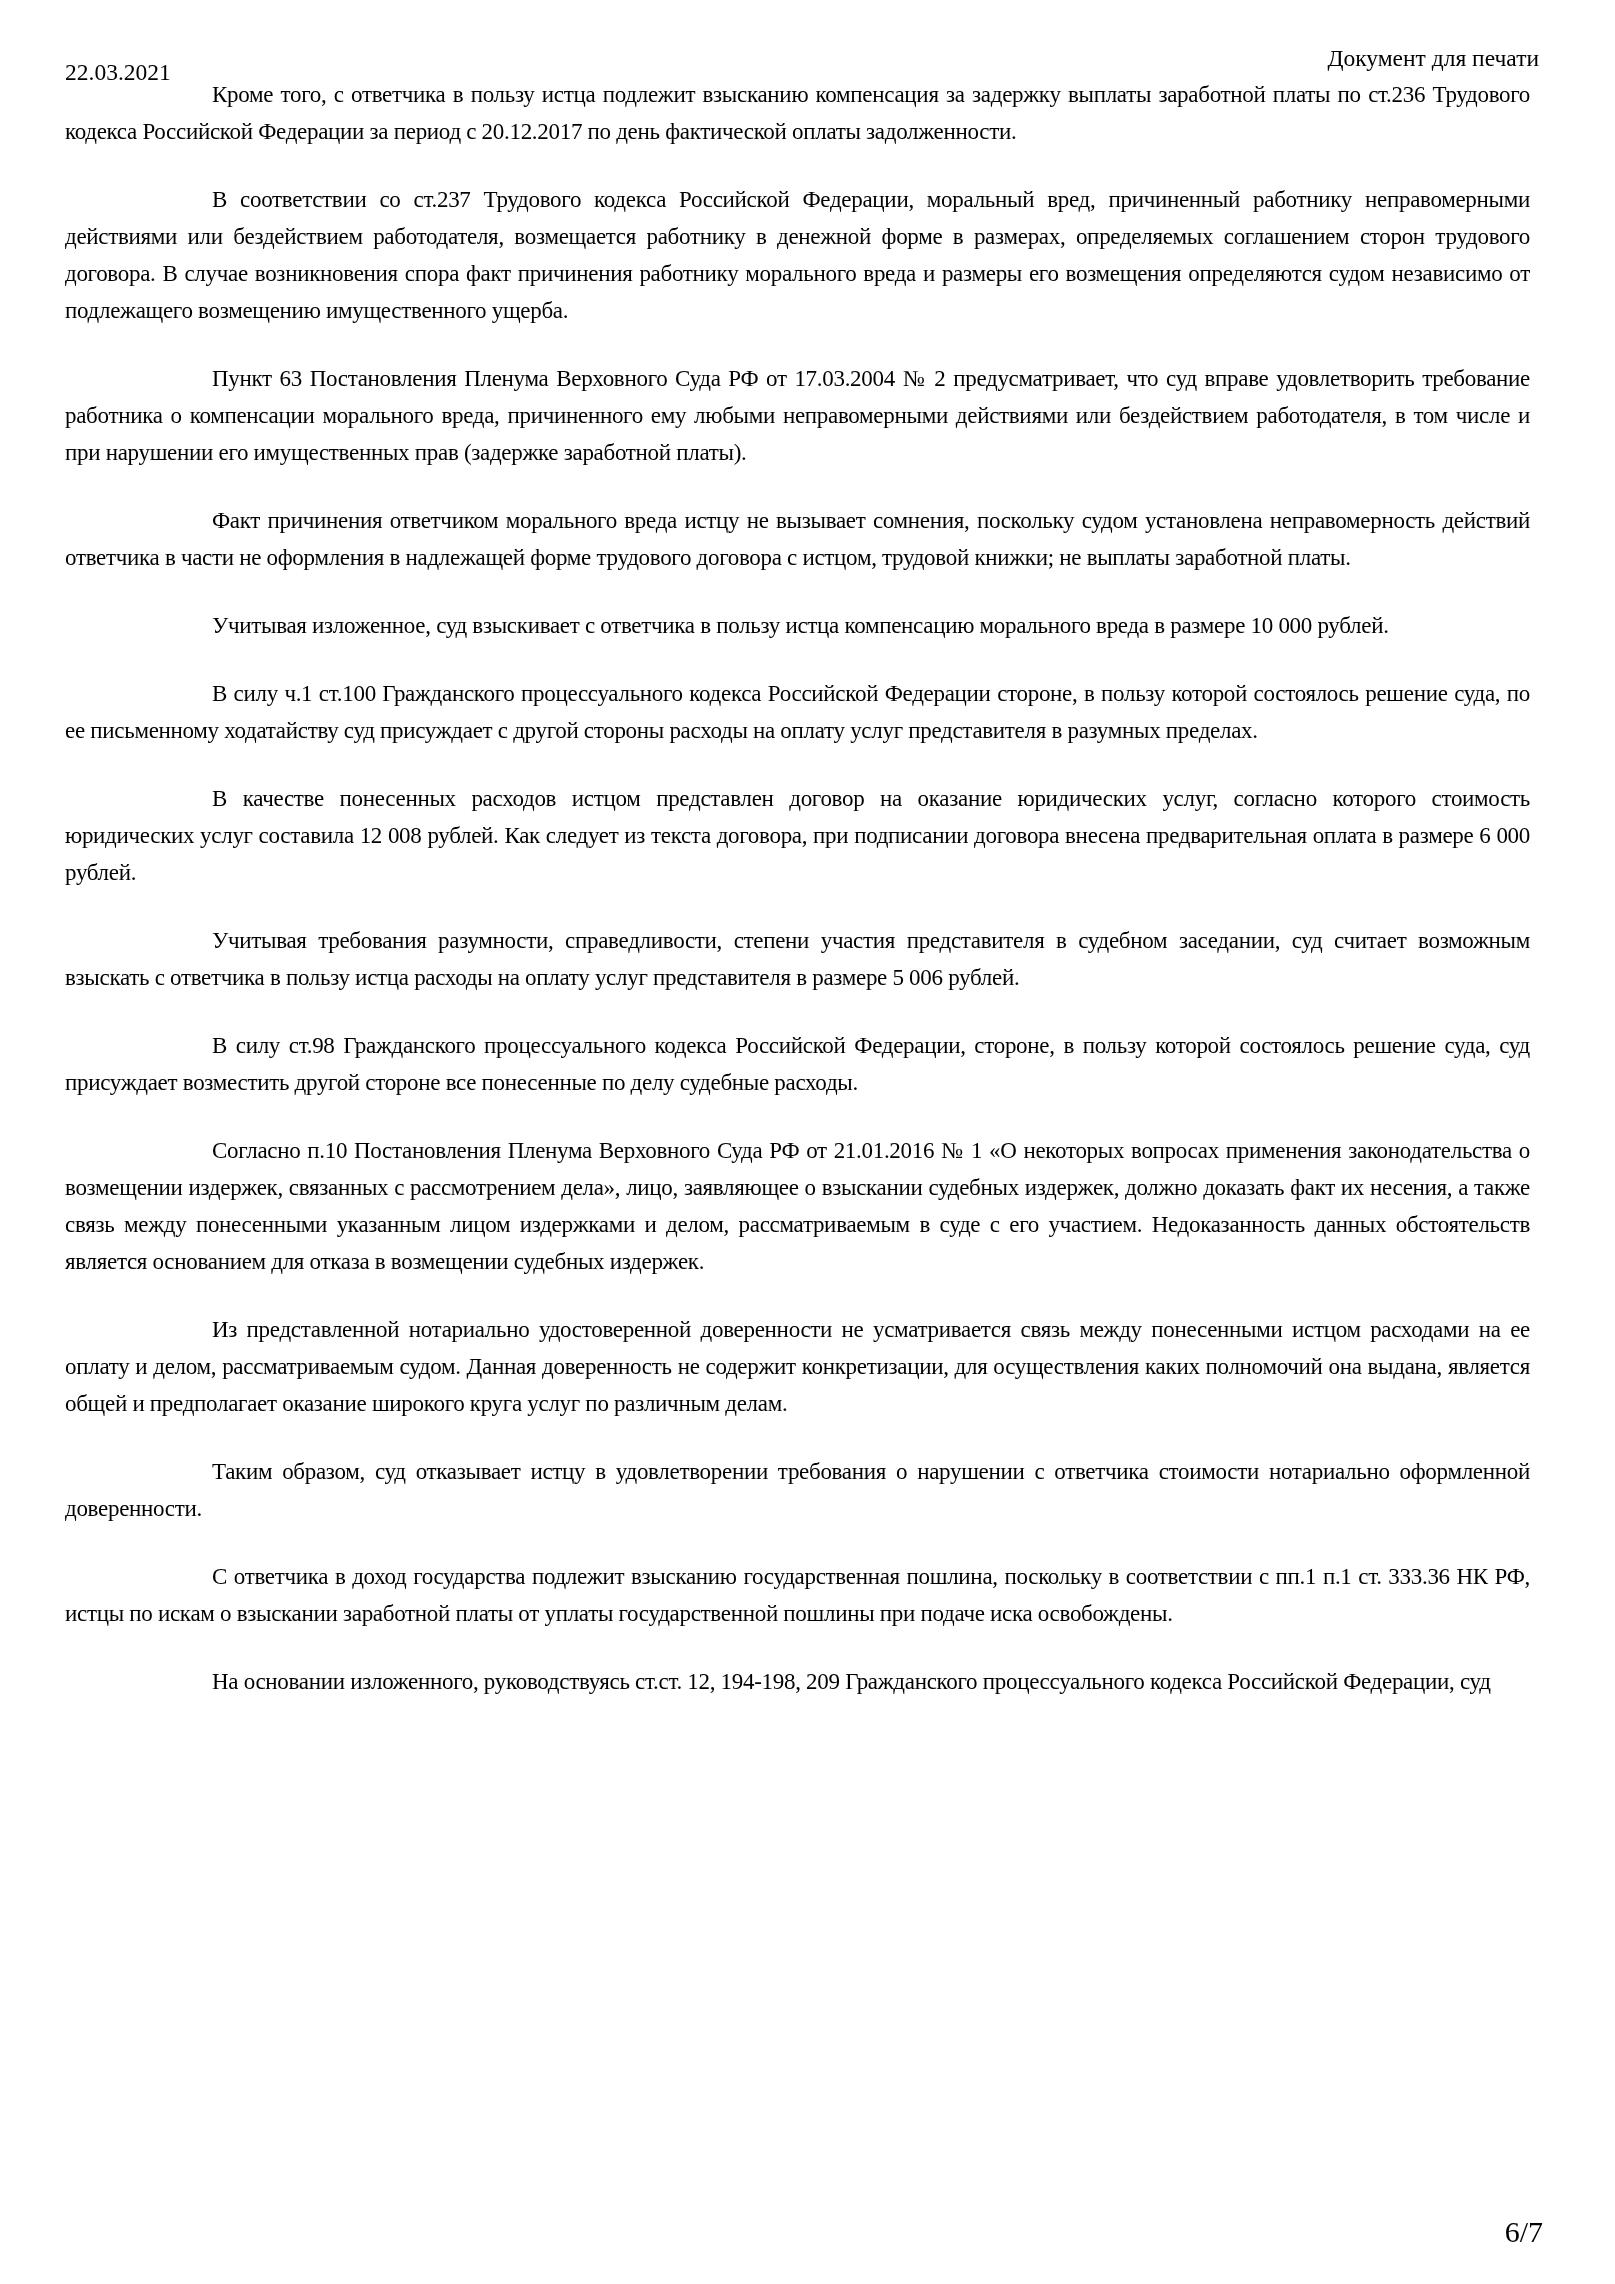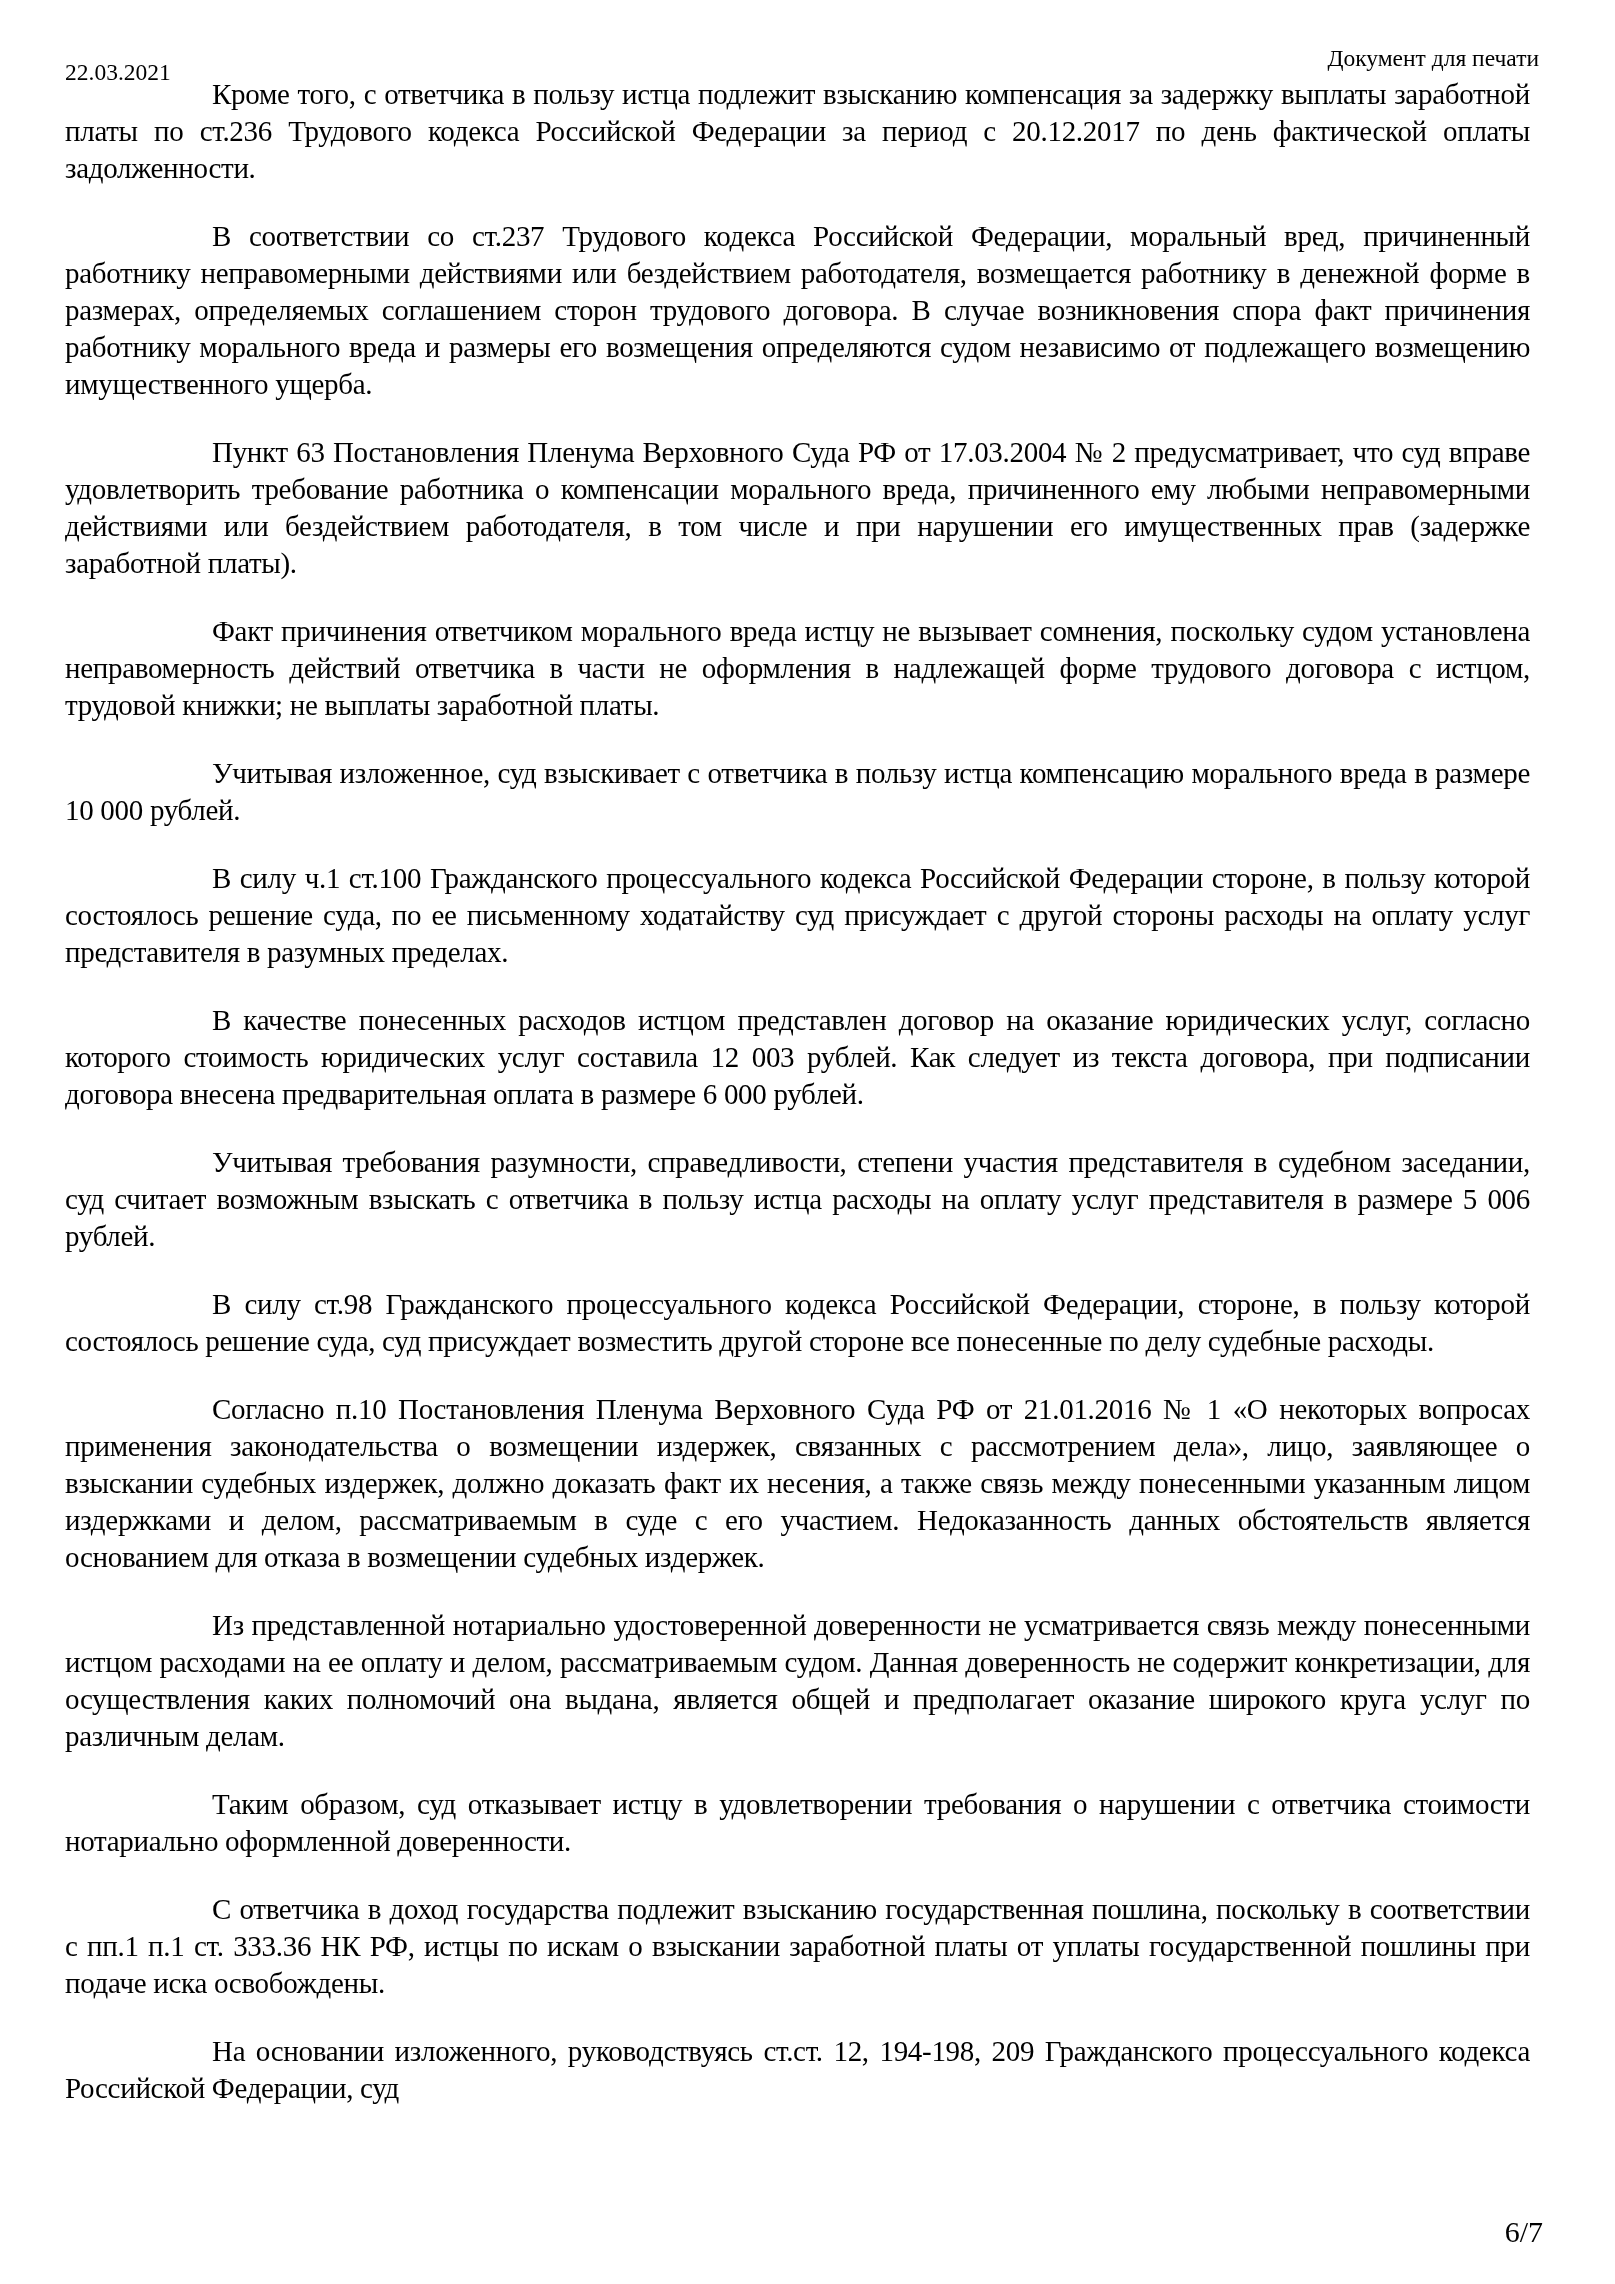--- a/index.html
+++ b/index.html
@@ -38,21 +38,21 @@
     right: 0;
     top: 8px;
     text-align: right;
     white-space: nowrap;
   }
   .content {
     position: absolute;
     top: 76px;
     left: 65px;
     right: 86px;
-    font-size: 29px;
+    font-size: 23px;
     line-height: 37px;
     text-align: justify;
     letter-spacing: -0.3px;
   }
   .content p {
     margin: 0 0 31px 0;
     text-indent: 147px;
   }
   .footer {
     position: absolute;
@@ -72,21 +72,21 @@
     <span class="title">Документ для печати</span>
   </div>
 
   <div class="content">
     <p>Кроме того, с ответчика в пользу истца подлежит взысканию компенсация за задержку выплаты заработной платы по ст.236 Трудового кодекса Российской Федерации за период с 20.12.2017 по день фактической оплаты задолженности.</p>
     <p>В соответствии со ст.237 Трудового кодекса Российской Федерации, моральный вред, причиненный работнику неправомерными действиями или бездействием работодателя, возмещается работнику в денежной форме в размерах, определяемых соглашением сторон трудового договора. В случае возникновения спора факт причинения работнику морального вреда и размеры его возмещения определяются судом независимо от подлежащего возмещению имущественного ущерба.</p>
     <p>Пункт 63 Постановления Пленума Верховного Суда РФ от 17.03.2004 № 2 предусматривает, что суд вправе удовлетворить требование работника о компенсации морального вреда, причиненного ему любыми неправомерными действиями или бездействием работодателя, в том числе и при нарушении его имущественных прав (задержке заработной платы).</p>
     <p>Факт причинения ответчиком морального вреда истцу не вызывает сомнения, поскольку судом установлена неправомерность действий ответчика в части не оформления в надлежащей форме трудового договора с истцом, трудовой книжки; не выплаты заработной платы.</p>
     <p>Учитывая изложенное, суд взыскивает с ответчика в пользу истца компенсацию морального вреда в размере 10 000 рублей.</p>
     <p>В силу ч.1 ст.100 Гражданского процессуального кодекса Российской Федерации стороне, в пользу которой состоялось решение суда, по ее письменному ходатайству суд присуждает с другой стороны расходы на оплату услуг представителя в разумных пределах.</p>
-    <p>В качестве понесенных расходов истцом представлен договор на оказание юридических услуг, согласно которого стоимость юридических услуг составила 12 003 рублей. Как следует из текста договора, при подписании договора внесена предварительная оплата в размере 6 000 рублей.</p>
+    <p>В качестве понесенных расходов истцом представлен договор на оказание юридических услуг, согласно которого стоимость юридических услуг составила 12 008 рублей. Как следует из текста договора, при подписании договора внесена предварительная оплата в размере 6 000 рублей.</p>
     <p>Учитывая требования разумности, справедливости, степени участия представителя в судебном заседании, суд считает возможным взыскать с ответчика в пользу истца расходы на оплату услуг представителя в размере 5 006 рублей.</p>
     <p>В силу ст.98 Гражданского процессуального кодекса Российской Федерации, стороне, в пользу которой состоялось решение суда, суд присуждает возместить другой стороне все понесенные по делу судебные расходы.</p>
     <p>Согласно п.10 Постановления Пленума Верховного Суда РФ от 21.01.2016 № 1 «О некоторых вопросах применения законодательства о возмещении издержек, связанных с рассмотрением дела», лицо, заявляющее о взыскании судебных издержек, должно доказать факт их несения, а также связь между понесенными указанным лицом издержками и делом, рассматриваемым в суде с его участием. Недоказанность данных обстоятельств является основанием для отказа в возмещении судебных издержек.</p>
     <p>Из представленной нотариально удостоверенной доверенности не усматривается связь между понесенными истцом расходами на ее оплату и делом, рассматриваемым судом. Данная доверенность не содержит конкретизации, для осуществления каких полномочий она выдана, является общей и предполагает оказание широкого круга услуг по различным делам.</p>
     <p>Таким образом, суд отказывает истцу в удовлетворении требования о нарушении с ответчика стоимости нотариально оформленной доверенности.</p>
     <p>С ответчика в доход государства подлежит взысканию государственная пошлина, поскольку в соответствии с пп.1 п.1 ст. 333.36 НК РФ, истцы по искам о взыскании заработной платы от уплаты государственной пошлины при подаче иска освобождены.</p>
     <p>На основании изложенного, руководствуясь ст.ст. 12, 194-198, 209 Гражданского процессуального кодекса Российской Федерации, суд</p>
   </div>
 
   <div class="footer">

